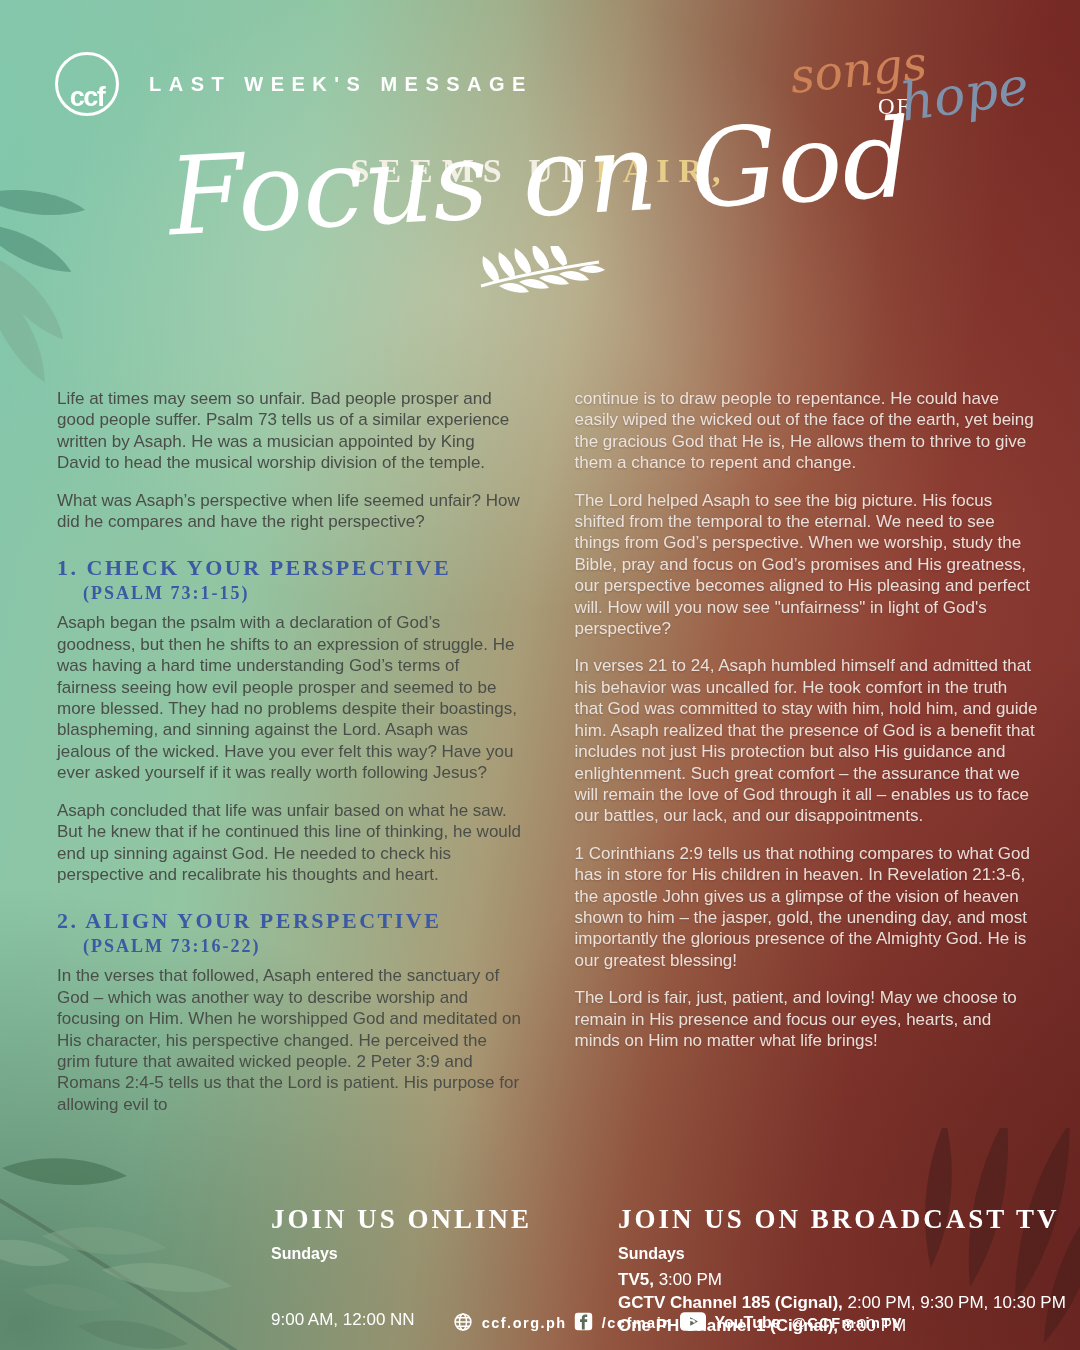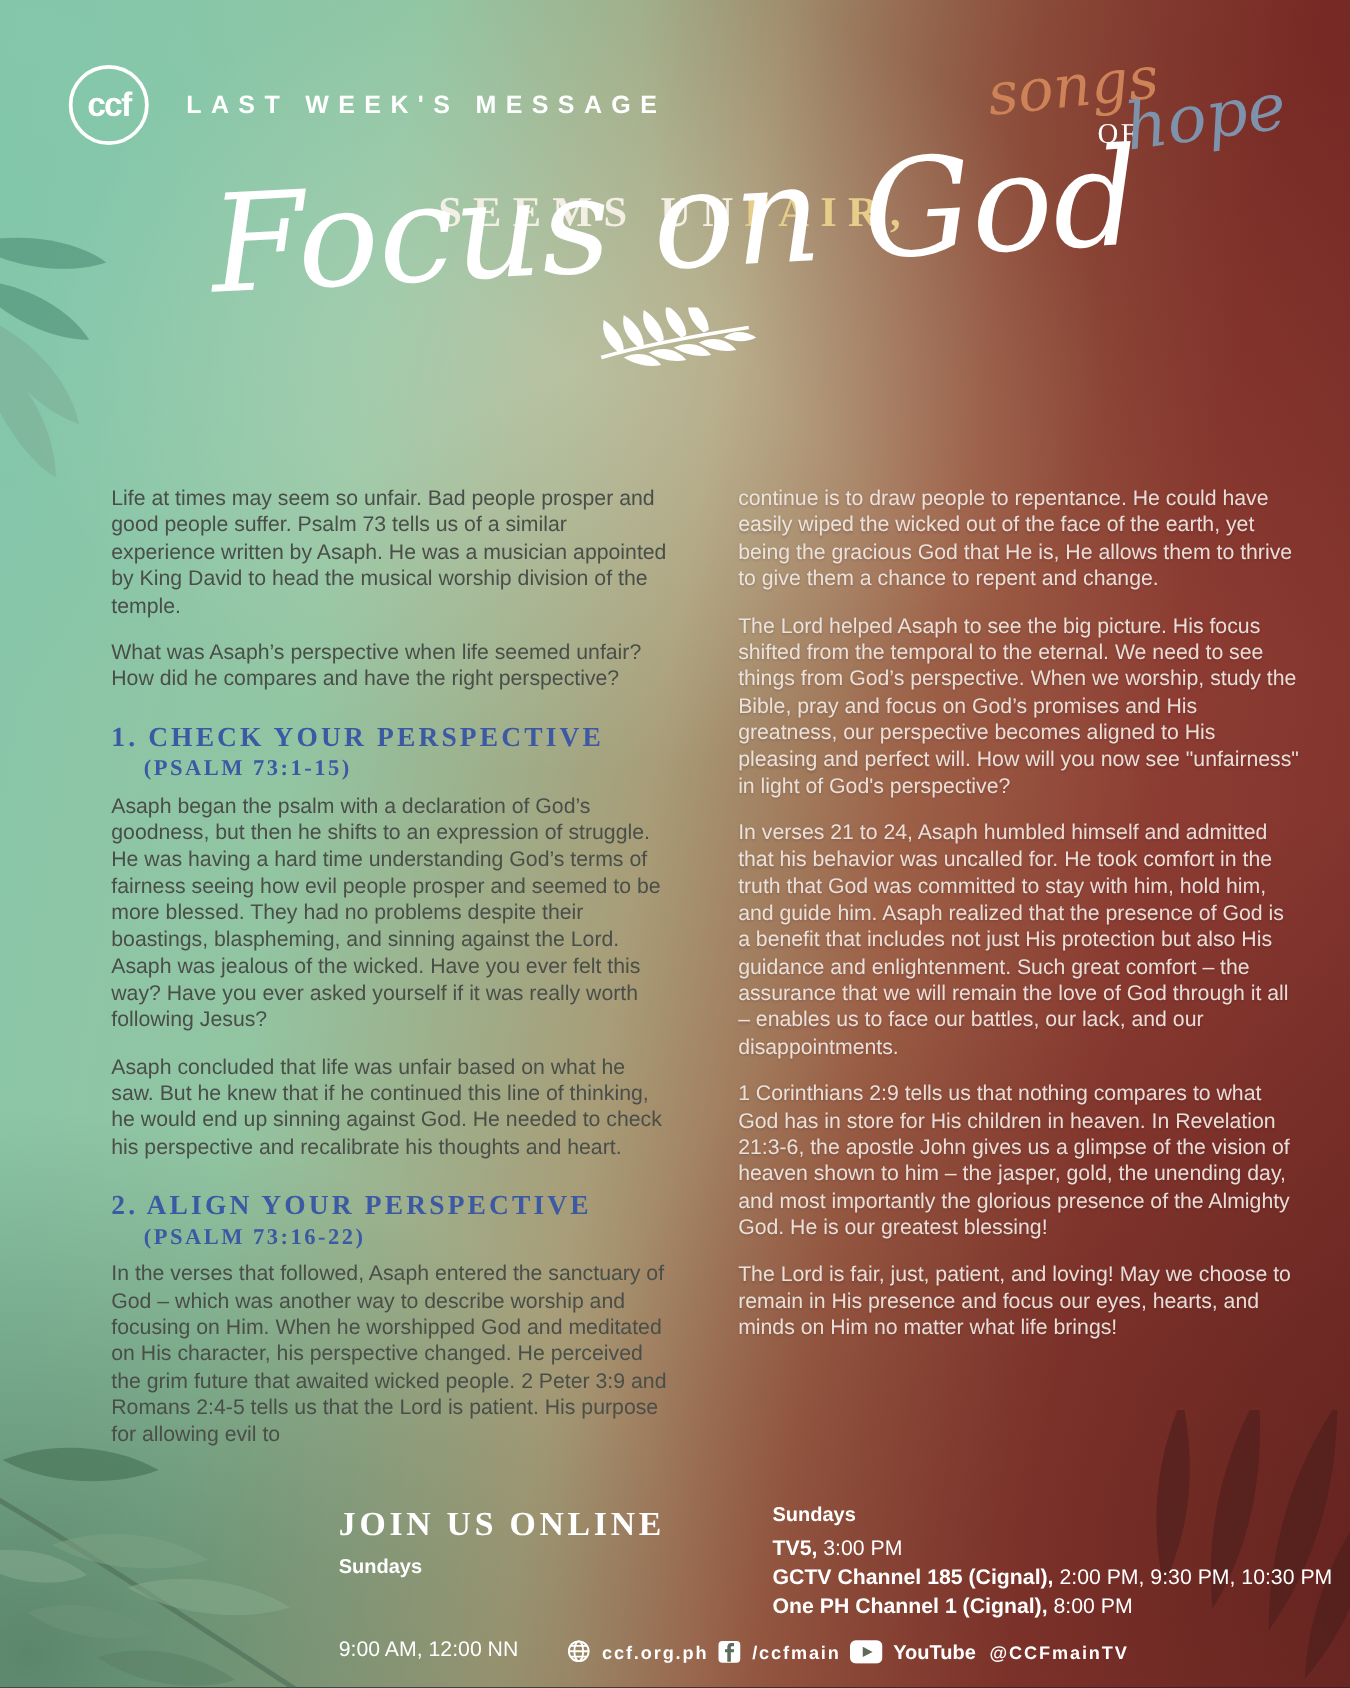--- a/index.html
+++ b/index.html
@@ -10,40 +10,40 @@
       radial-gradient(ellipse 620px 460px at 42% 22%, rgba(238,232,208,0.32), rgba(238,232,208,0) 70%),
       radial-gradient(ellipse 700px 520px at -4% 14%, rgba(128,200,172,0.65), rgba(128,200,172,0) 72%),
       radial-gradient(ellipse 760px 620px at 2% 98%, rgba(58,92,70,0.60), rgba(58,92,70,0) 70%),
       radial-gradient(ellipse 820px 700px at 102% 2%, rgba(104,30,28,0.62), rgba(104,30,28,0) 72%),
       radial-gradient(ellipse 900px 800px at 103% 92%, rgba(88,28,24,0.62), rgba(88,28,24,0) 74%),
       linear-gradient(100deg,#85c6ab 0%,#92c5a2 26%,#a89d78 48%,#9c5f46 64%,#8c3c32 79%,#7b2f2b 100%);
   }
   
   .header-left{position:absolute;top:52px;left:55px;display:flex;align-items:center;gap:30px;}
   .ccf-logo{width:58px;height:58px;border:3.5px solid #fff;border-radius:50%;
-    display:flex;align-items:center;justify-content:center;color:#fff;
+    display:flex;align-items:flex-end;justify-content:center;color:#fff;
     font-family:"Liberation Sans",sans-serif;font-weight:bold;font-size:27px;letter-spacing:-1.5px;}
   .kicker{color:#fff;font-weight:bold;font-size:20px;letter-spacing:7.5px;}
   .brand{position:absolute;top:40px;right:52px;width:250px;height:110px;}
   .brand .songs{position:absolute;left:12px;top:2px;font-family:"DejaVu Serif",serif;font-style:italic;
     font-size:47px;color:#cd8257;transform:rotate(-6deg);}
   .brand .of{position:absolute;left:100px;top:54px;font-family:"Liberation Serif",serif;
     font-size:23px;color:#fff;letter-spacing:2px;}
   .brand .hope{position:absolute;left:122px;top:24px;font-family:"DejaVu Serif",serif;font-style:italic;
     font-size:52px;color:#7e93ab;transform:rotate(-8deg);}
   
   .title-block{position:absolute;top:152px;left:0;width:100%;text-align:center;}
   .t-line{font-family:"Liberation Serif",serif;font-weight:bold;color:#f4efe4;
     font-size:34px;letter-spacing:9px;line-height:1.12;}
   .t-gold{color:#e6cd8a;}
   .t-script{margin-top:-66px;font-family:"DejaVu Serif",serif;font-style:italic;color:#fff;
     font-size:108px;line-height:1;transform:rotate(-3deg);}
   .wheat{margin-top:14px;}
   
-  .main-cols{position:absolute;top:388px;left:57px;right:40px;display:flex;gap:52px;margin-left:32px;}
+  .main-cols{position:absolute;top:388px;left:57px;right:40px;display:flex;gap:52px;}
   .col{flex:1;font-size:17px;line-height:1.26;}
   .col-left{color:#4a4e49;}
   .col-right{color:rgba(240,235,230,0.93);text-shadow:0 1px 2px rgba(70,25,18,0.25);}
   .col p{margin:0 0 16px 0;}
   .sec-head{font-family:"Liberation Serif",serif;font-weight:bold;font-size:22px;
     letter-spacing:2.5px;margin:22px 0 8px 0;line-height:1.25;}
   .sec-blue{color:#3c59a4;}
   .sec-lightblue{color:#8aa2df;text-shadow:none;}
   .sec-ref{display:block;font-size:18px;letter-spacing:2px;padding-left:26px;}
   .sec-ref-inline{font-size:18px;letter-spacing:2px;}
@@ -196,19 +196,20 @@
             </svg>
           </span>
           <span class="yt-word">YouTube</span>
           <span>@CCFmainTV</span>
         </div>
       </div>
     </div>
   </div>
 
   <div class="footer-tv">
+    <div class="f-head">JOIN US ON BROADCAST TV</div>
     <div class="f-day">Sundays</div>
     <div class="f-row"><b>TV5,</b><span> 3:00 PM</span></div>
     <div class="f-row"><b>GCTV Channel 185 (Cignal),</b><span> 2:00 PM, 9:30 PM, 10:30 PM</span></div>
     <div class="f-row"><b>One PH Channel 1 (Cignal),</b><span> 8:00 PM</span></div>
   </div>
 
 </div>
 
 </body></html>

